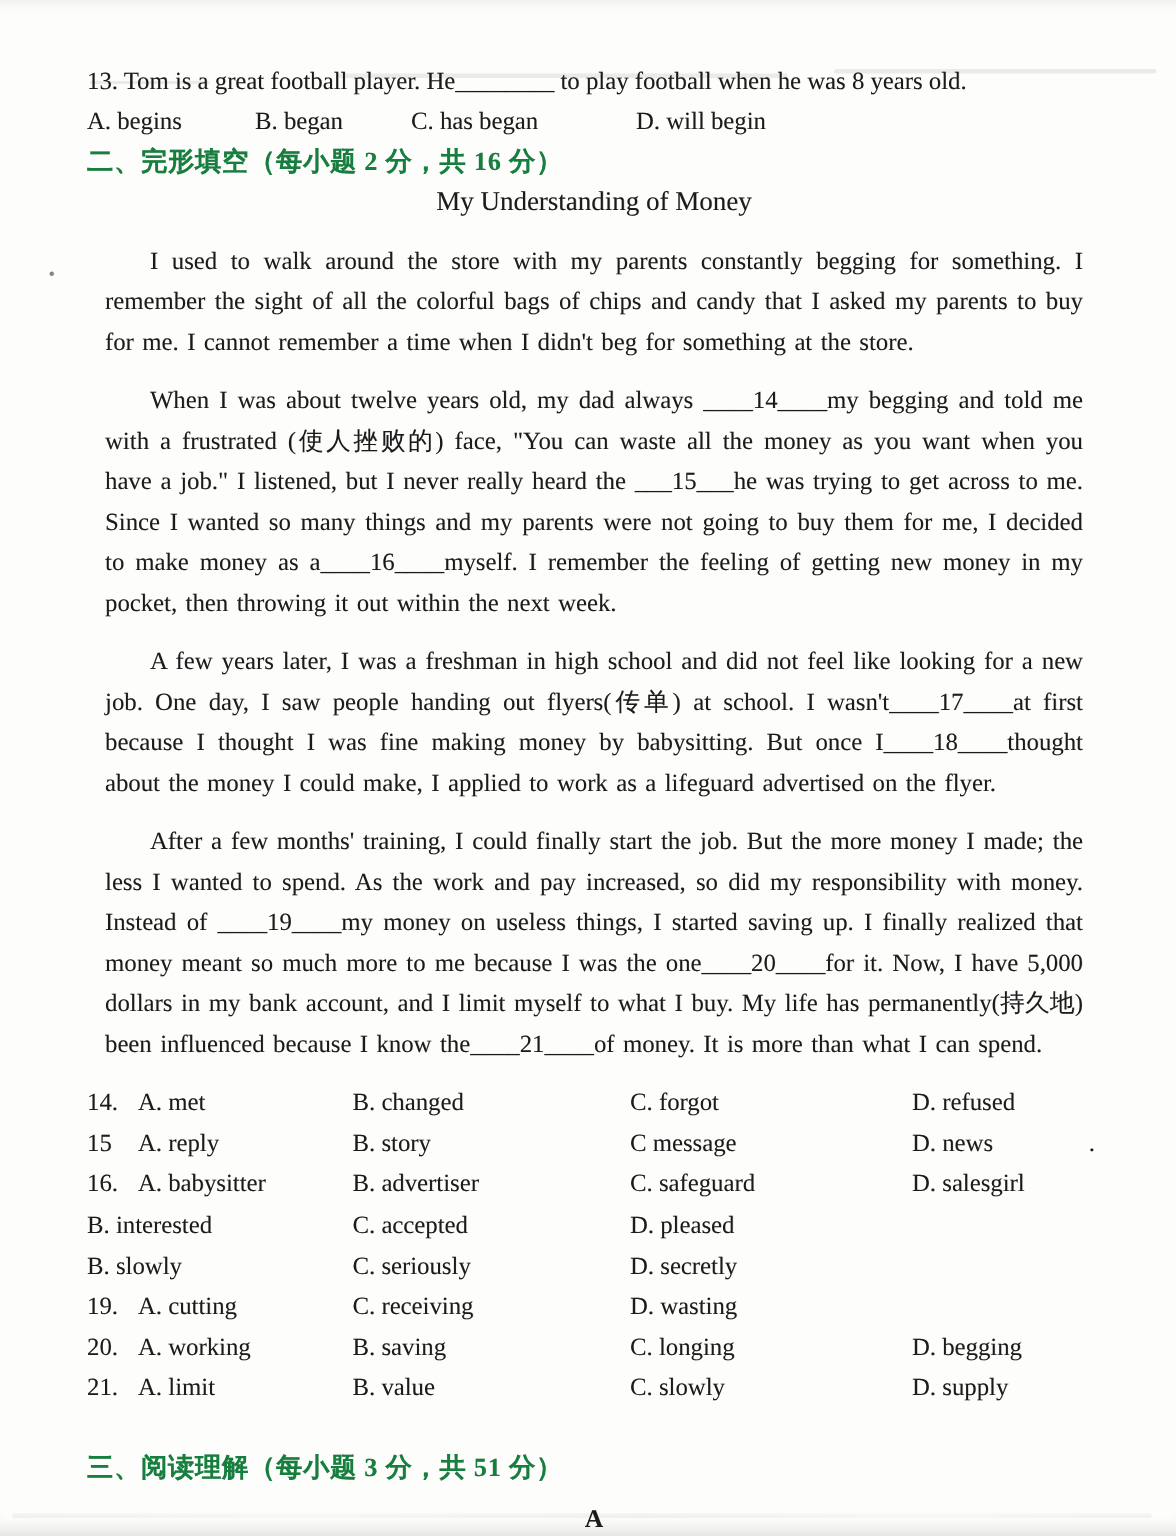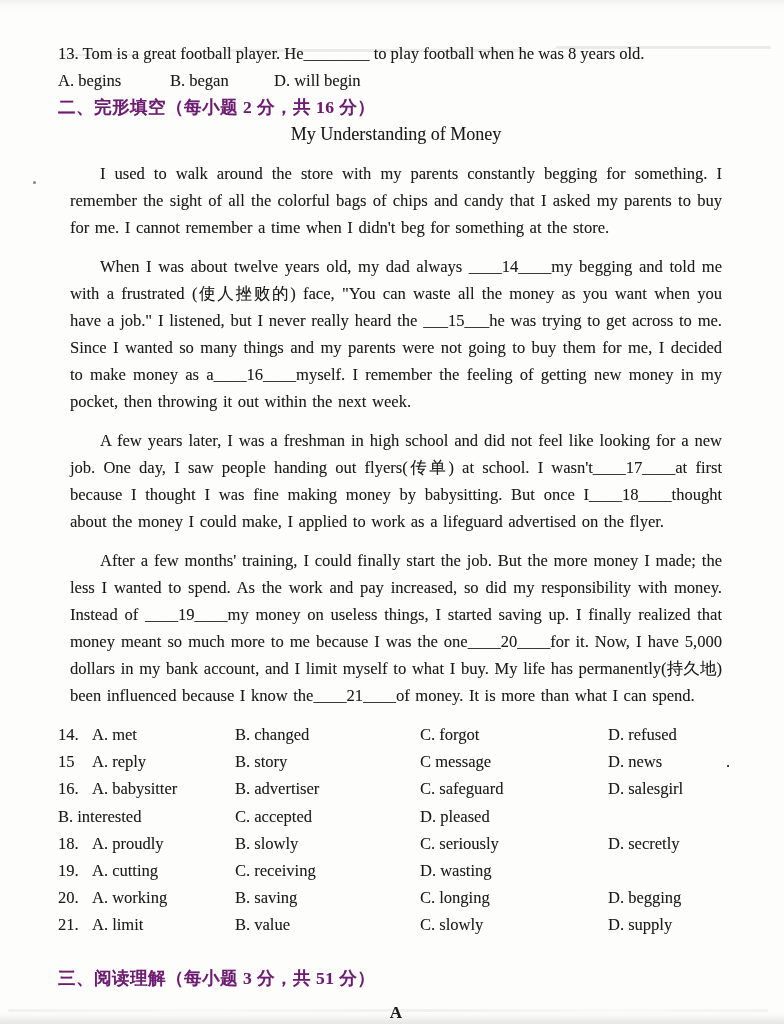--- a/index.html
+++ b/index.html
@@ -25,21 +25,21 @@
   }
   .qline{margin:0;white-space:nowrap;}
   .optline13{display:flex;margin:0;}
   .optline13 .o1{width:112px;}
   .optline13 .o2{width:104px;}
   .optline13 .o3{width:150px;}
   .sec-header{
     margin:0;
     font-size:17.5px;
     font-weight:700;
-    color:#701a75;
+    color:#15803d;
     letter-spacing:.5px;
   }
   .cloze-title{
     margin:0;
     text-align:center;
     font-size:18px;
     font-weight:500;
   }
   .para{
     margin:12px;
@@ -84,20 +84,21 @@
   <div class="artifact dot1"></div>
   <div class="artifact bottom-line"></div>
 
   <div class="content">
 
     <p class="qline">13. Tom is a great football player. He________ to play football when he was 8 years old.</p>
 
     <div class="optline13">
       <span class="o1">A.  begins</span>
       <span class="o2">B. began</span>
+      <span class="o3">C. has began</span>
       <span class="o4">D. will begin</span>
     </div>
 
     <h2 class="sec-header">二、完形填空（每小题 2 分，共 16 分）</h2>
 
     <h3 class="cloze-title">My Understanding of Money</h3>
 
     <p class="para">I used to walk around the store with my parents constantly begging for something. I remember the sight of all the colorful bags of chips and candy that I asked my parents to buy for me. I cannot remember a time when I didn't beg for something at the store.</p>
     <p class="para">When I was about twelve years old, my dad always ____14____my begging and told me with a frustrated (使人挫败的) face, "You can waste all the money as you want when you have a job." I listened, but I never really heard the ___15___he was trying to get across to me. Since I wanted so many things and my parents were not going to buy them for me, I decided to make money as a____16____myself. I remember the feeling of getting new money in my pocket, then throwing it out within the next week.</p>
     <p class="para">A few years later, I was a freshman in high school and did not feel like looking for a new job. One day, I saw people handing out flyers(传单) at school. I wasn't____17____at first because I thought I was fine making money by babysitting. But once I____18____thought about the money I could make, I applied to work as a lifeguard advertised on the flyer.</p>
@@ -127,21 +128,20 @@
         <span class="cell">D. salesgirl</span>
       </div>
 
       <div class="opt-row">
         <span class="cell">B. interested</span>
         <span class="cell">C. accepted</span>
         <span class="cell">D. pleased</span>
       </div>
 
       <div class="opt-row">
-        <span class="cell"><span class="num">18.</span><span>A. proudly</span></span>
         <span class="cell">B. slowly</span>
         <span class="cell">C. seriously</span>
         <span class="cell">D. secretly</span>
       </div>
 
       <div class="opt-row">
         <span class="cell"><span class="num">19.</span><span>A. cutting</span></span>
         <span class="cell">C. receiving</span>
         <span class="cell">D. wasting</span>
       </div>

